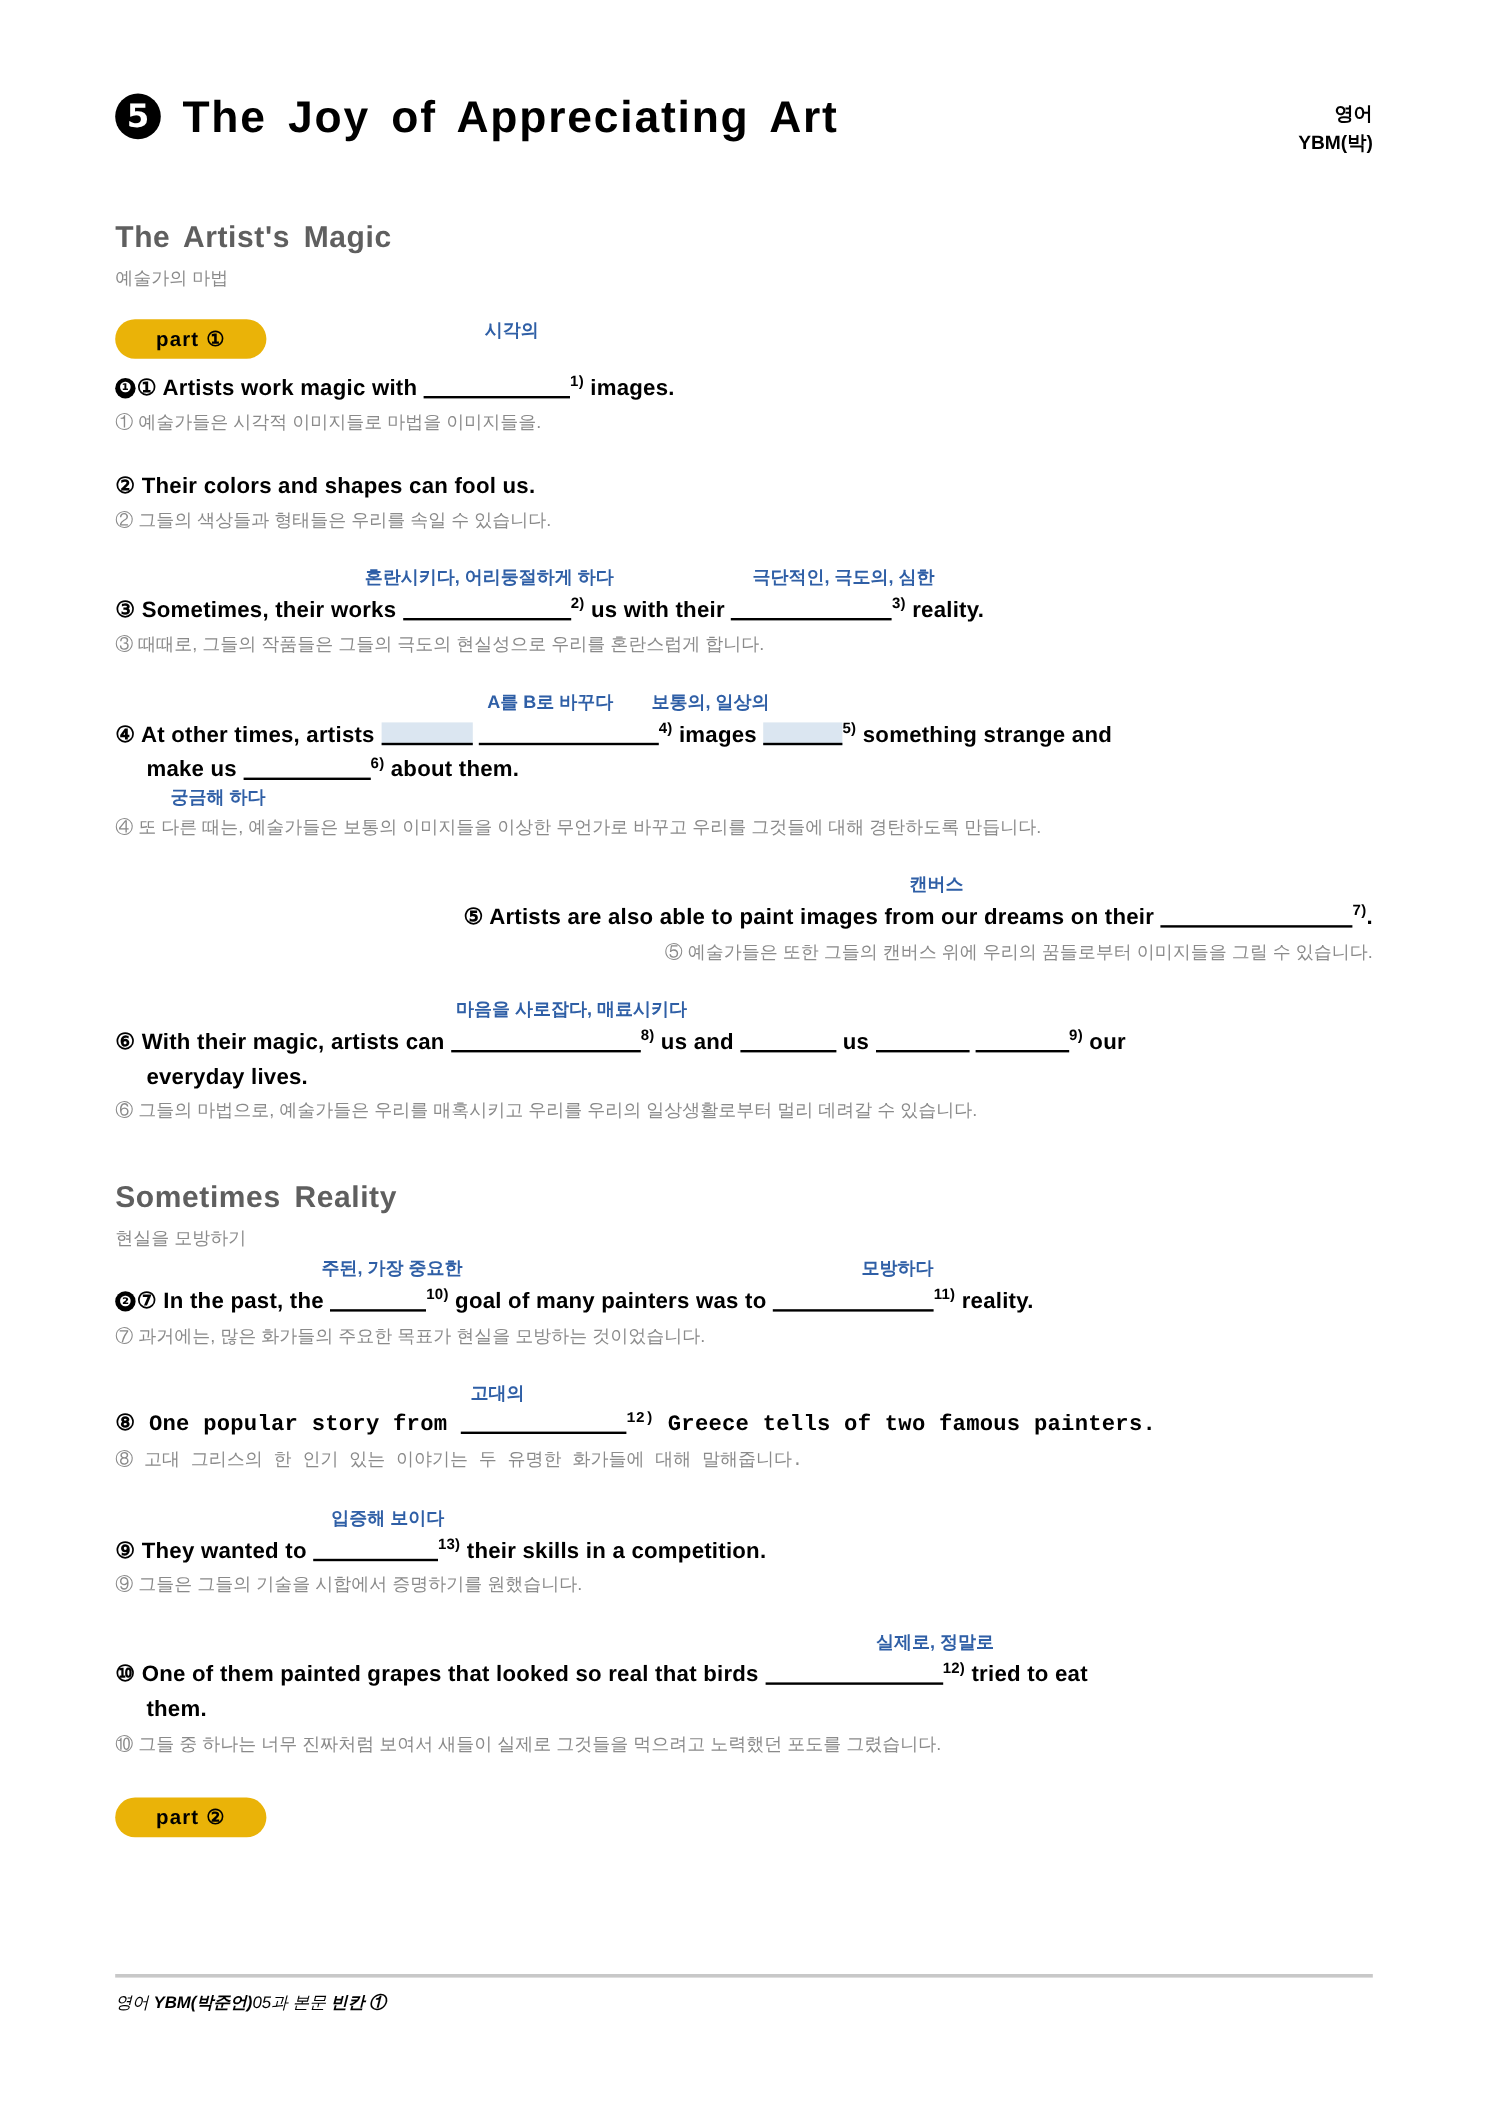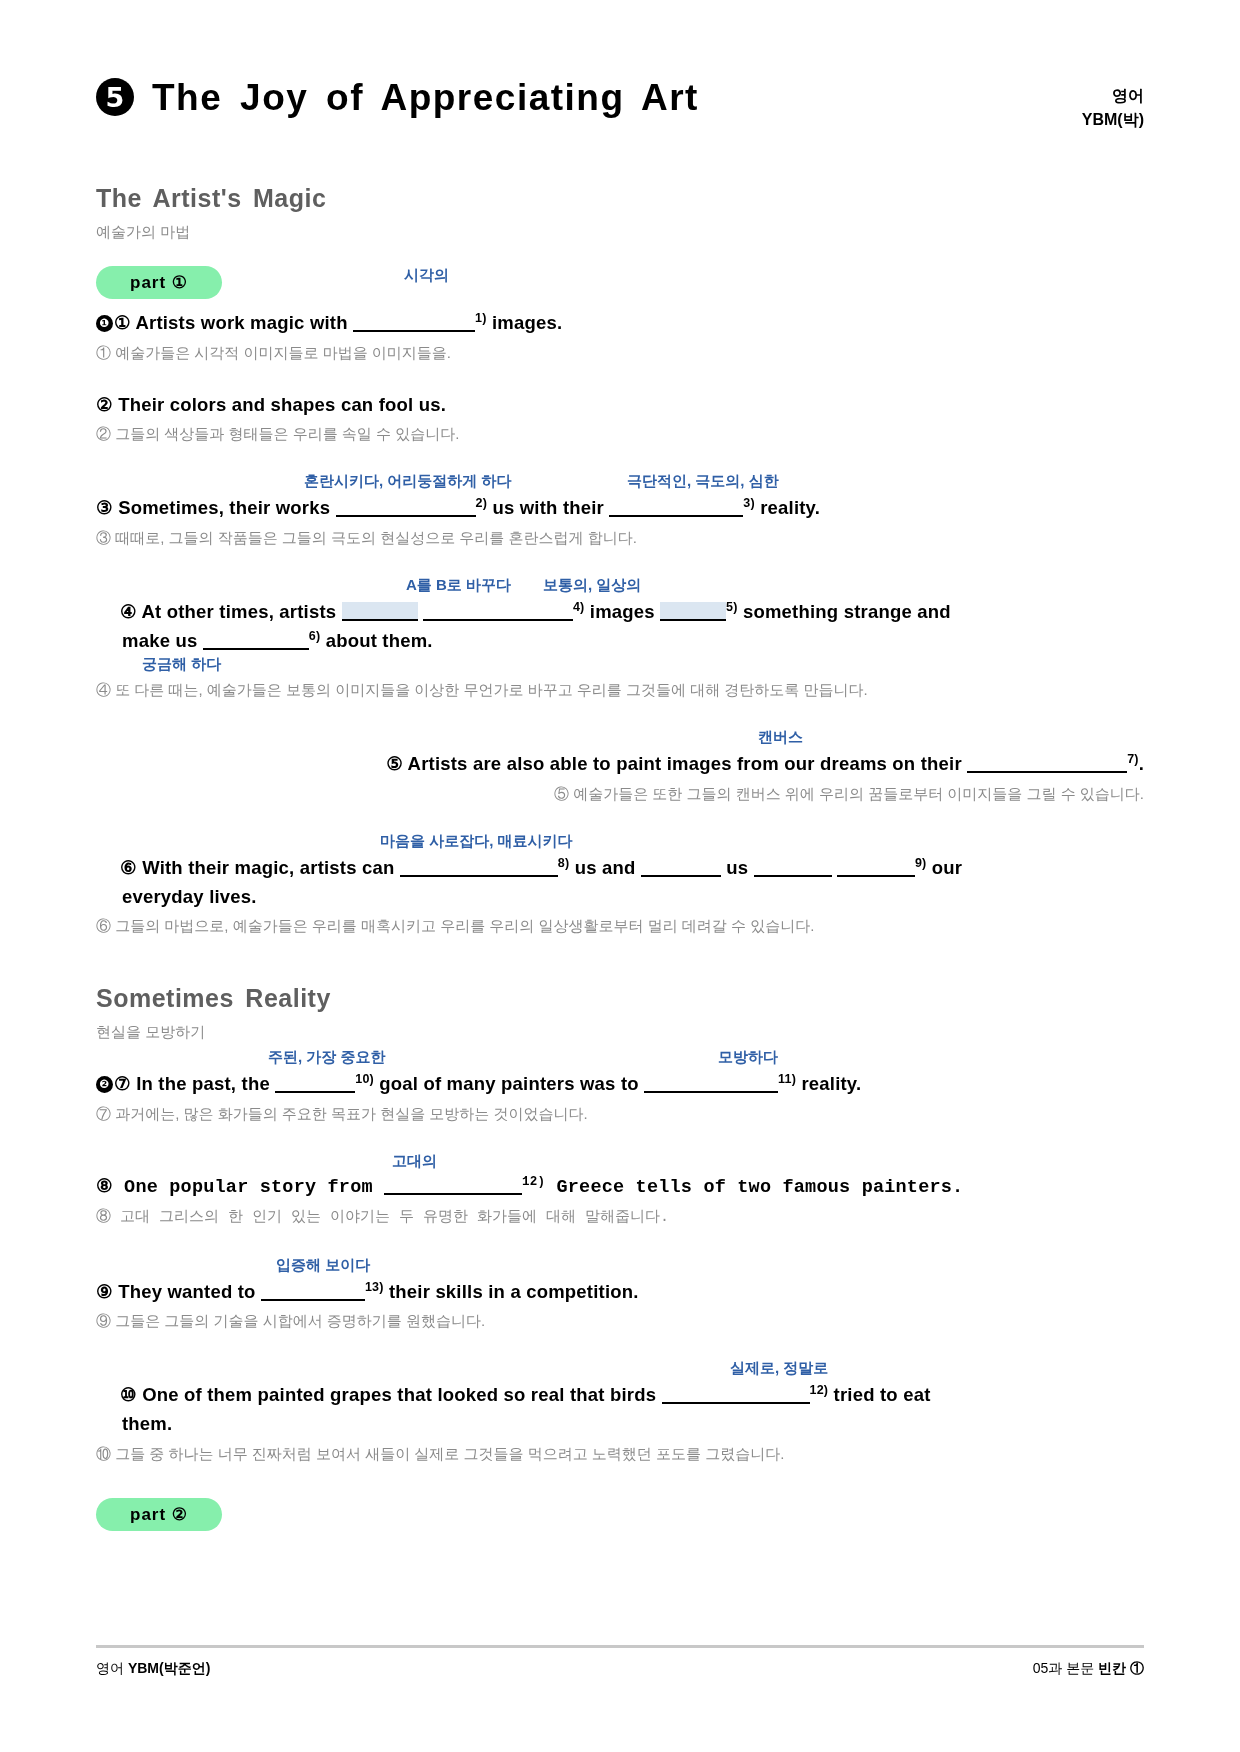--- a/index.html
+++ b/index.html
@@ -79,21 +79,21 @@
   .section-sub {
     font-size: 15px;
     color: #8a8a8a;
     margin-top: 10px;
     letter-spacing: 0;
   }
 
   
   .part-pill {
     display: inline-block;
-    background: #86efac;
+    background: #eab308;
     color: #000;
     border-radius: 18px;
     padding: 6px 34px;
     font-size: 17px;
     font-weight: bold;
     margin-top: 24px;
     letter-spacing: 1px;
     text-align: right;
   }
 
@@ -117,21 +117,20 @@
   .en {
     font-size: 18.5px;
     font-weight: bold;
     line-height: 1.55;
     letter-spacing: 0.2px;
     color: #000;
   }
   .en.justify {
     text-align: justify;
     text-align-last: left;
-    margin-left: 24px;
   }
   .ko {
     font-size: 15px;
     color: #8a8a8a;
     line-height: 1.6;
     margin-top: 3px;
     letter-spacing: 0;
   }
   .en .num { font-weight: bold; }
   .en .bnum {
@@ -169,22 +168,22 @@
     left: 96px;
     right: 96px;
     bottom: 74px;
   }
   .footer-rule {
     border-top: 3px solid #c8c8c8;
     margin-bottom: 12px;
   }
   .footer-row {
     display: flex;
-    justify-content: space-between;
     font-size: 14px;
+    font-style: italic;
   }
   .footer-left b, .footer-right b { font-weight: bold; }
   .footer-left, .footer-right { color: #000; }
 </style>
 </head>
 <body>
 
 <div class="page">
 
   <div class="doc-header">

